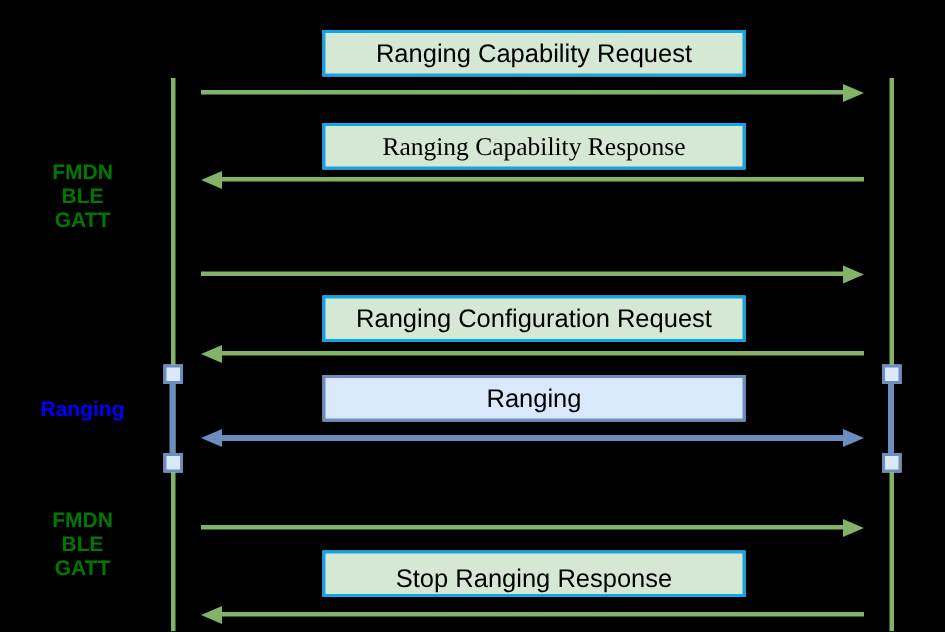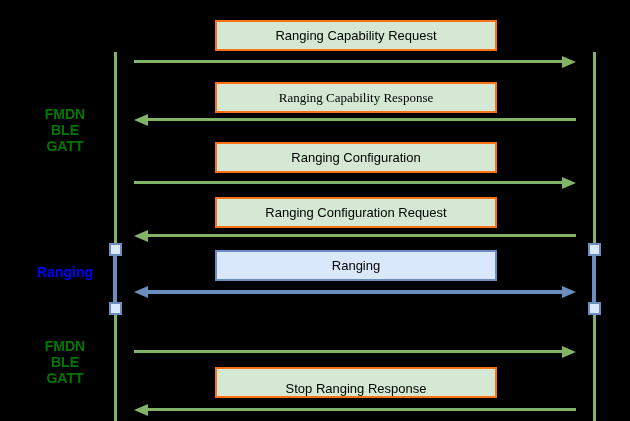--- a/index.html
+++ b/index.html
@@ -14,28 +14,28 @@
   
   .act-conn{position:absolute;top:249px;height:60px;width:4px;background:#6c8ebf;}
   .act-conn.left{left:113px;}
   .act-conn.right{left:592px;}
   .act-sq{position:absolute;width:13px;height:13px;box-sizing:border-box;
     background:#dae8fc;border:2px solid #6c8ebf;}
   .sq-lt{left:109px;top:243px;} .sq-lb{left:109px;top:302px;}
   .sq-rt{left:588px;top:243px;} .sq-rb{left:588px;top:302px;}
   
   .side-label{position:absolute;left:0;width:110px;text-align:center;
-    font-weight:bold;font-size:14px;line-height:16px;padding-left:10px;}
+    font-weight:bold;font-size:14px;line-height:16px;}
   .side-label.green{color:#007700;}
   .side-label.blue{color:#0000ff;}
   .lab-1{top:106px;} .lab-2{top:264px;} .lab-3{top:338px;}
   
   .box{position:absolute;left:215px;width:282px;height:31px;box-sizing:border-box;
-    border:2px solid #f97316;background:#d5e8d4;color:#000;
-    display:flex;align-items:center;justify-content:center;font-size:13px;}
+    border:2px solid #0ea5e9;background:#d5e8d4;color:#000;
+    display:flex;align-items:center;justify-content:center;font-size:17px;}
   .box.blue{border-color:#6c8ebf;background:#dae8fc;}
   .b1{top:20px;} .b2{top:82px;font-family:Liberation Serif, serif;} .b3{top:142px;} .b4{top:197px;}
   .b5{top:250px;} .b6{top:312px;} .b7{top:367px;align-items:flex-end;}
   
   .arrow{position:absolute;left:134px;width:442px;height:12px;}
   .a1{top:56px;} .a2{top:114px;} .a3{top:177px;} .a4{top:230px;}
   .a5{top:286px;} .a6{top:346px;} .a7{top:404px;}
   .shaft{position:absolute;top:4px;height:3px;left:0;right:0;background:#82b366;}
   .arrow.dir-right .shaft{right:12px;}
   .arrow.dir-left  .shaft{left:12px;}
@@ -86,23 +86,20 @@
   </div>
 
   <div class="box b2">
     <span>Ranging Capability Response</span>
   </div>
   <div class="arrow dir-left a2">
     <div class="shaft"></div>
     <div class="head hl"></div>
   </div>
 
-  <div class="box b3">
-    <span>Ranging Configuration</span>
-  </div>
   <div class="arrow dir-right a3">
     <div class="shaft"></div>
     <div class="head hr"></div>
   </div>
 
   <div class="box b4">
     <span>Ranging Configuration Request</span>
   </div>
   <div class="arrow dir-left a4">
     <div class="shaft"></div>

